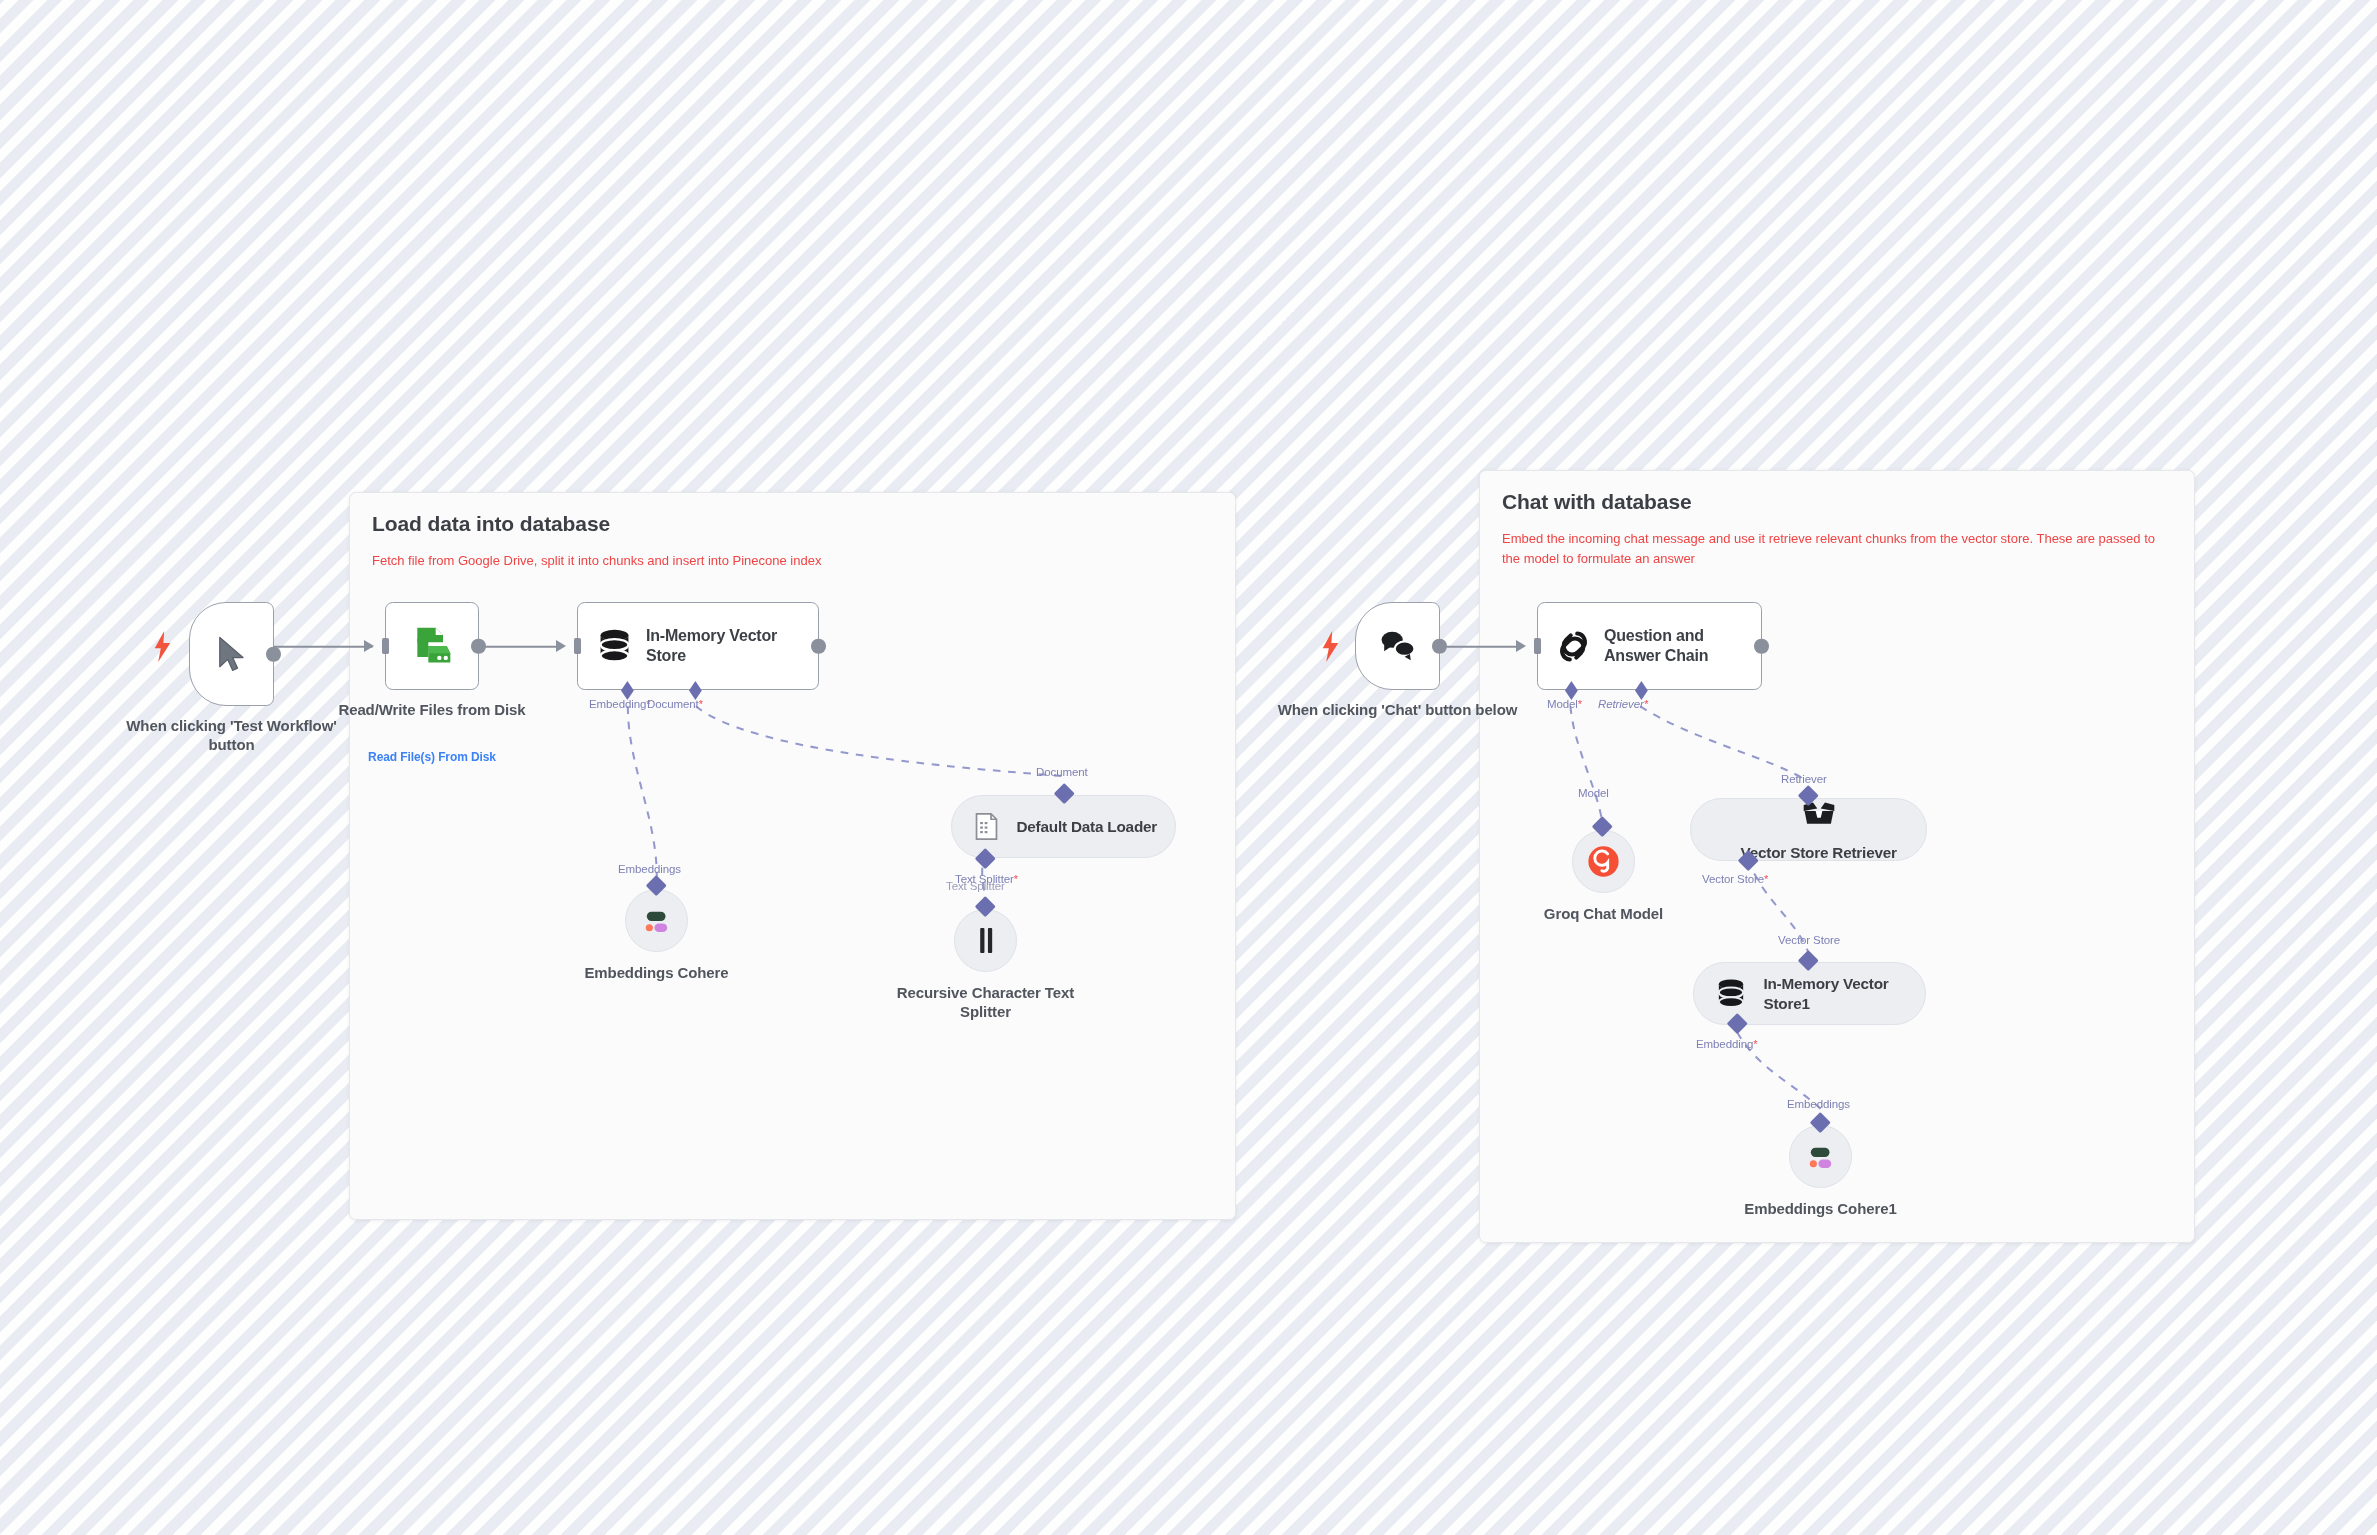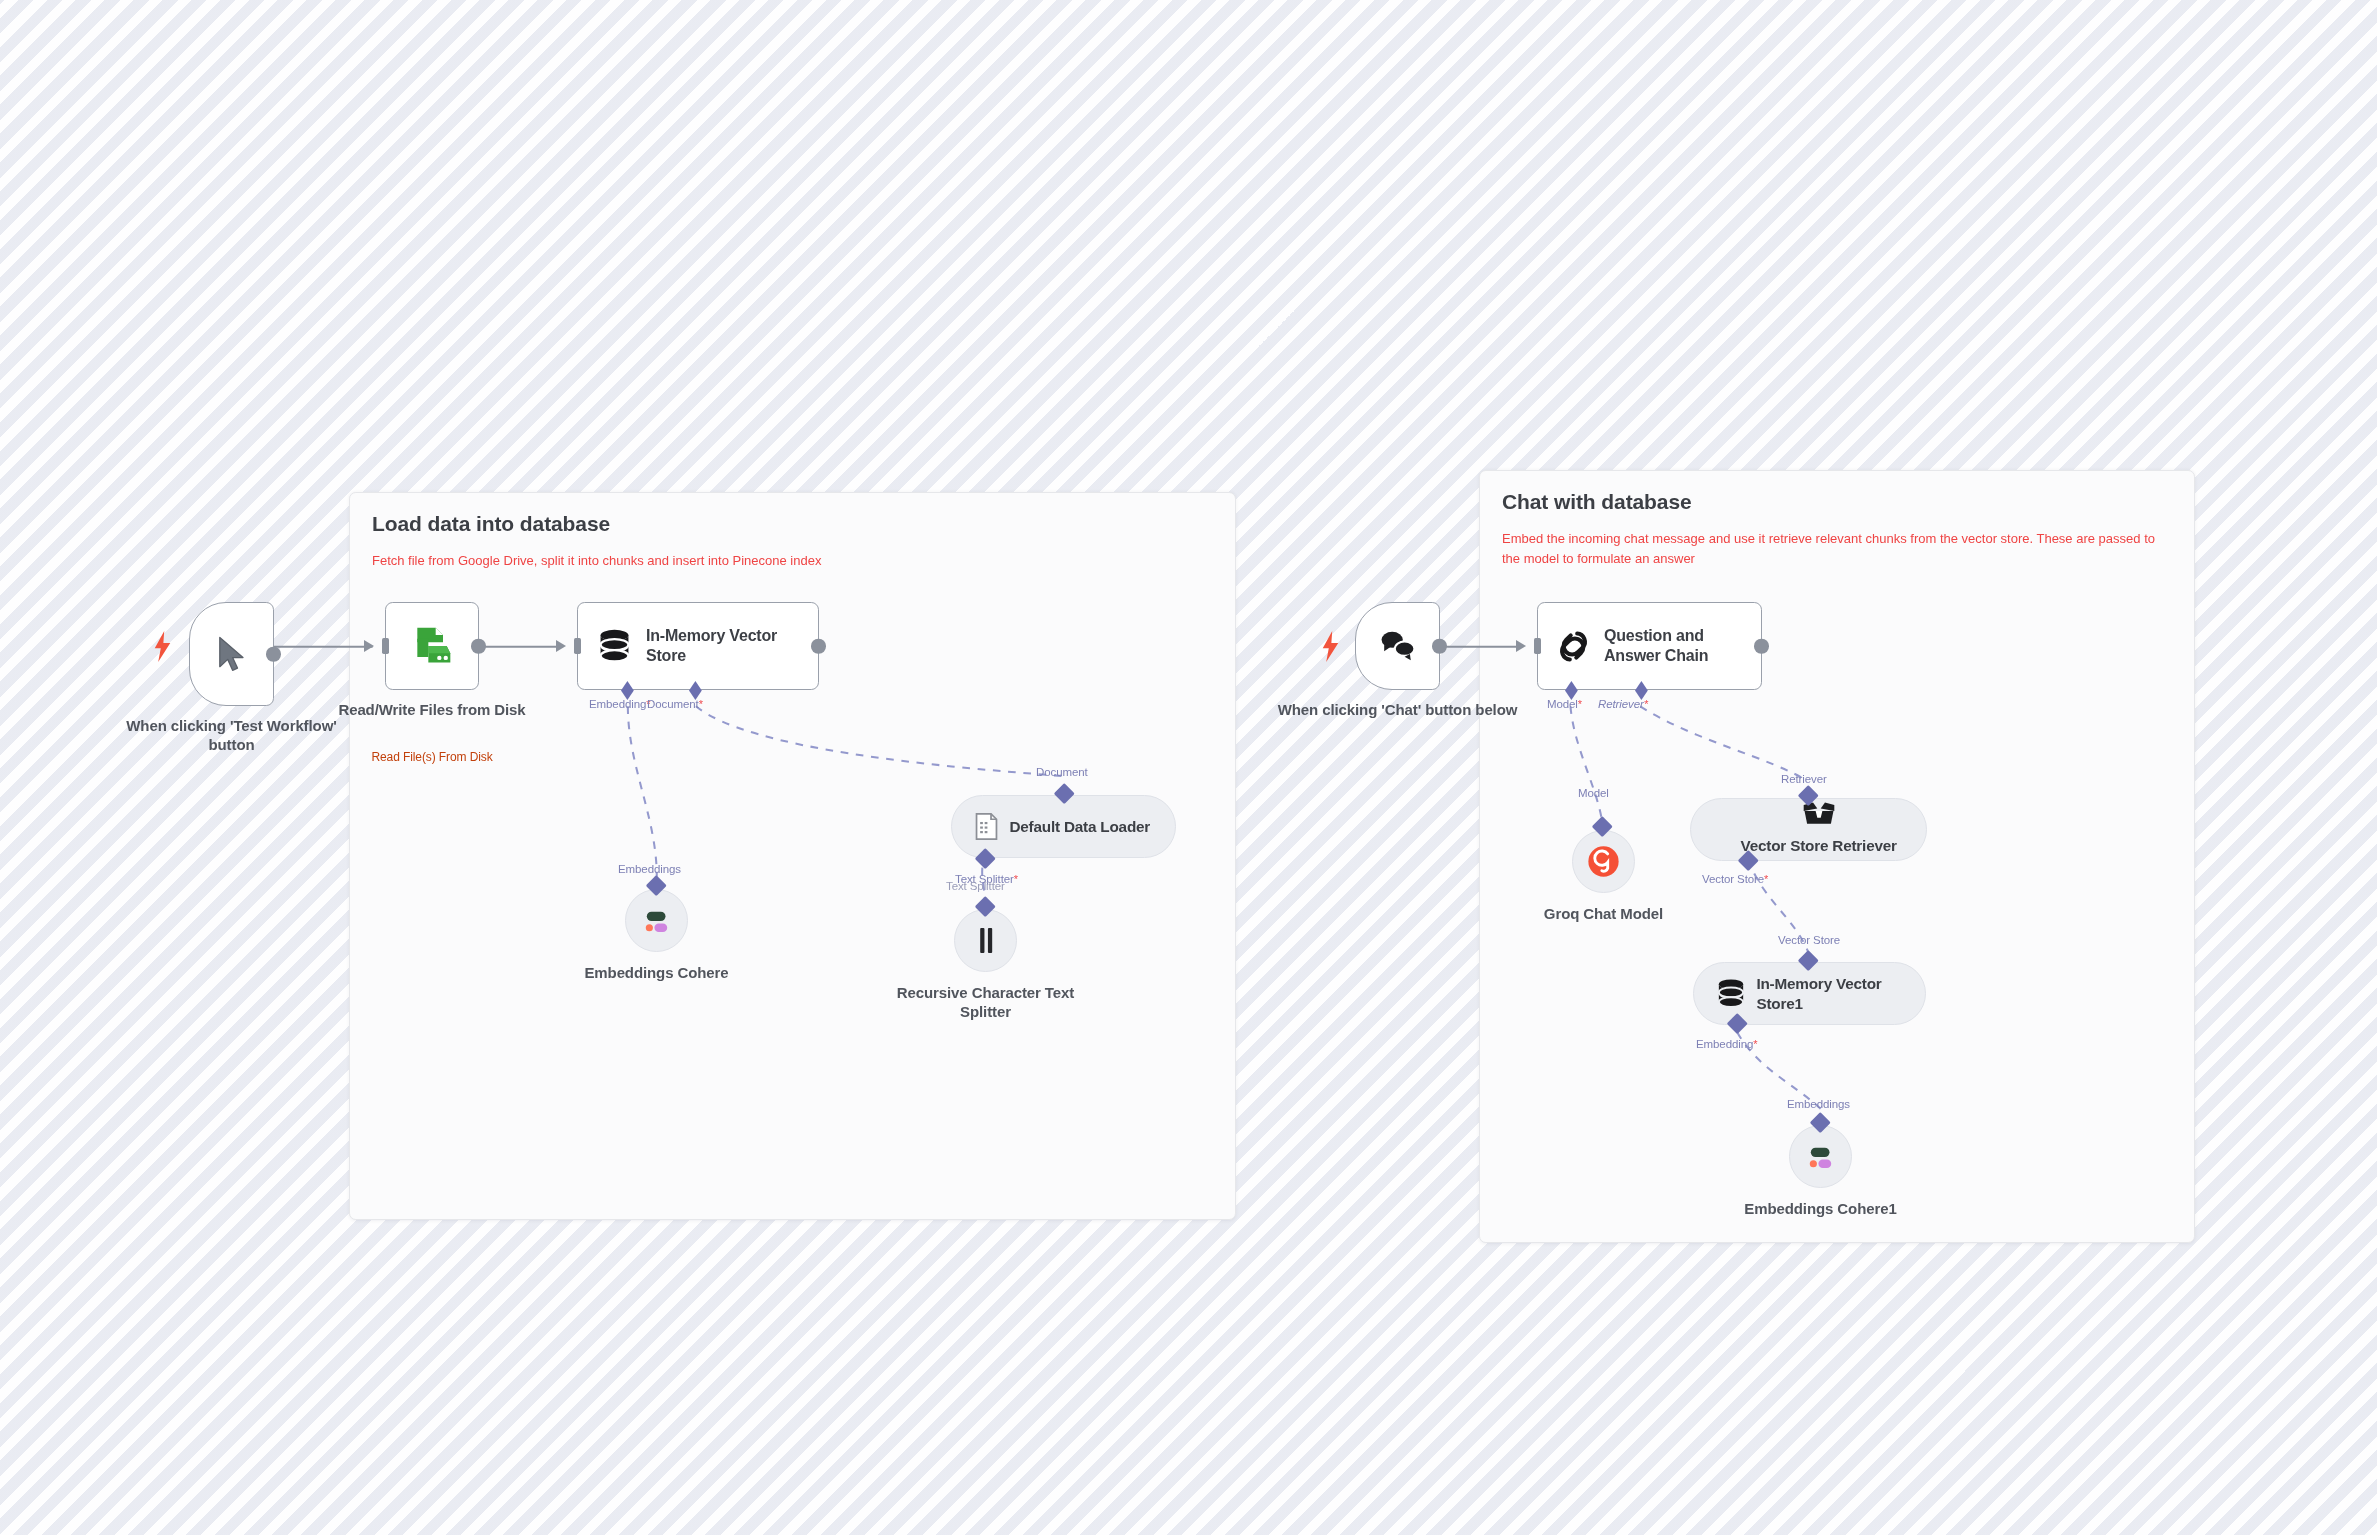--- a/index.html
+++ b/index.html
@@ -103,22 +103,22 @@
     letter-spacing: -0.1px;
   }
   .node-subcaption {
     position: absolute;
     top: 100%;
     left: 50%;
     transform: translateX(-50%);
     width: 289px;
     text-align: center;
     font-size: 12px;
-    font-weight: normal;
-    color: #c2410c;
+    font-weight: bold;
+    color: #3b82f6;
     letter-spacing: -0.1px;
   }
 
   
   .node-round {
     width: 63px;
     height: 63px;
     border-radius: 50%;
     background: #eceef2;
     border: 1px solid #dfe2e8;
@@ -129,21 +129,21 @@
   }
   
   .node-pill {
     background: #eceef2;
     border: 1px solid #dfe2e8;
     border-radius: 34px;
     box-sizing: border-box;
     display: flex;
     align-items: center;
     padding-left: 20.4px;
-    gap: 8px;
+    gap: 15px;
     height: 63px;
   }
   .node-pill .node-title { font-size: 15.3px; }
 
   
   .dot-out, .dot-in {
     position: absolute;
     top: 50%;
     transform: translateY(-50%);
     background: #8b919c;

